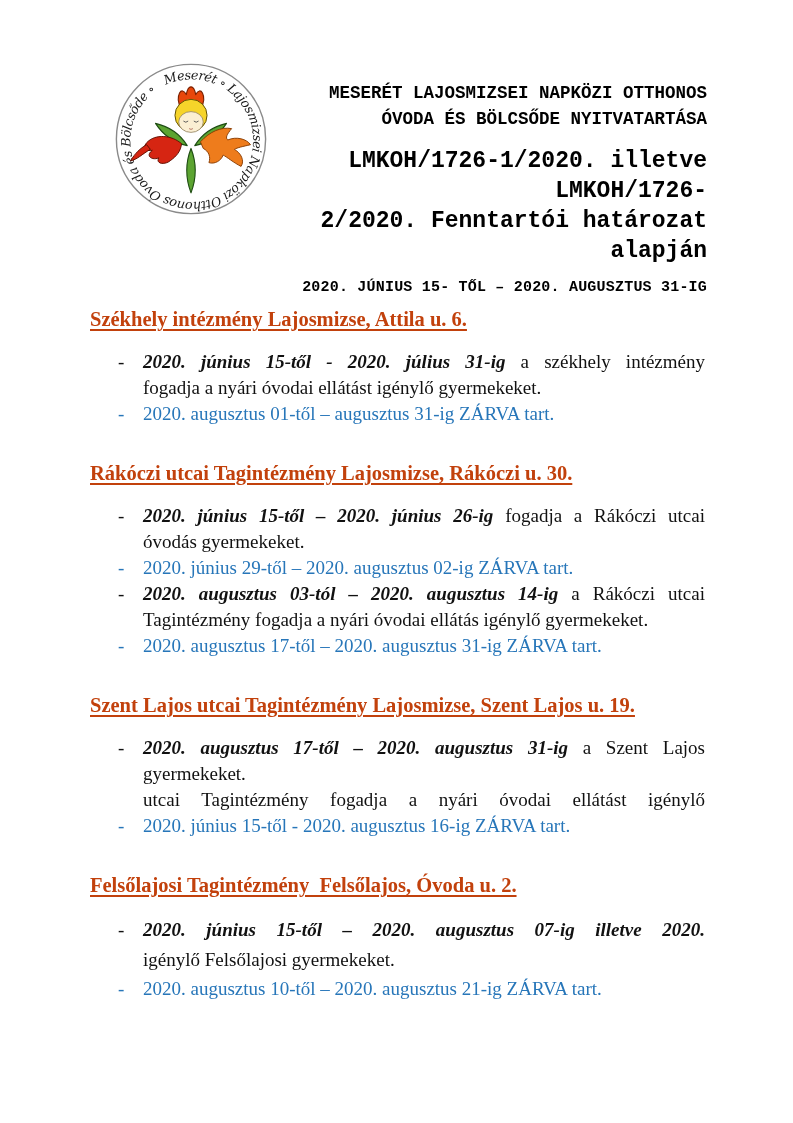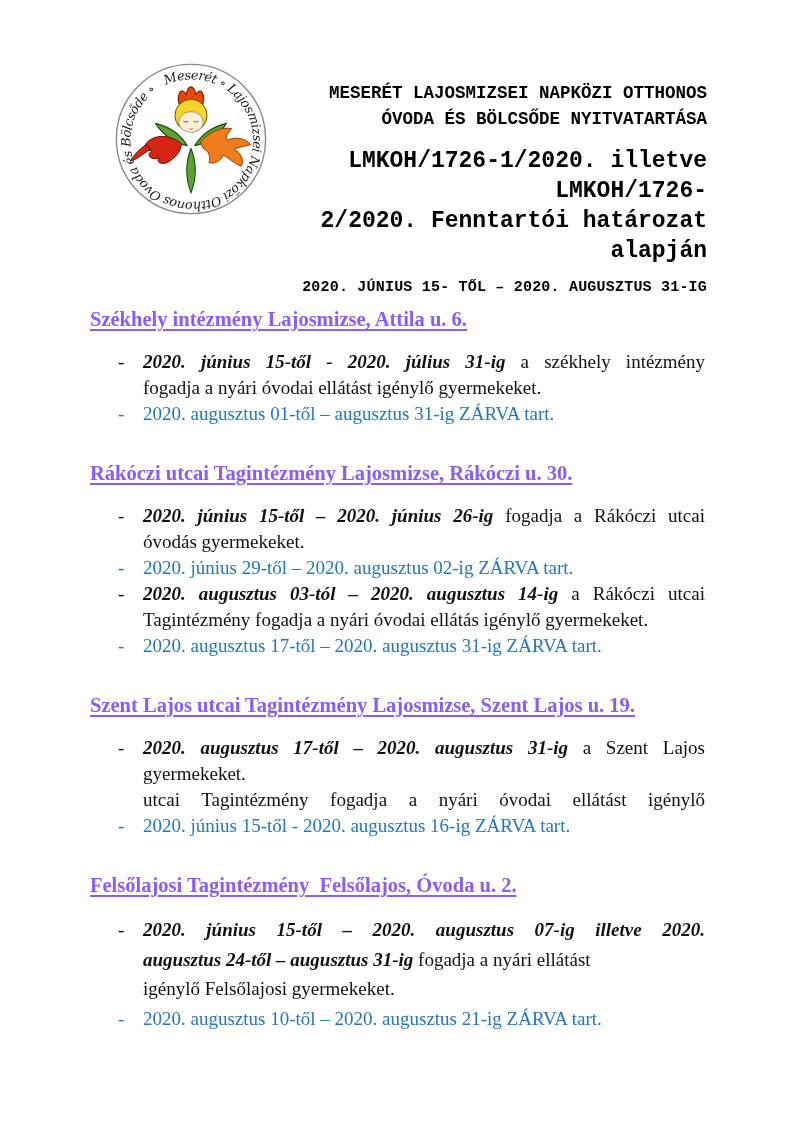--- a/index.html
+++ b/index.html
@@ -29,21 +29,21 @@
   .title-sub{margin-top:14px;}
   .title-sub div{font-size:23px;line-height:30px;}
   .title-period{margin-top:13px;font-size:15px;letter-spacing:0.2px;}
   
   .sections{margin-top:0;}
   .doc-section{margin-top:33px;}
   .doc-section:first-child{margin-top:10px;}
   .section-heading{
     font-size:20.5px;font-weight:bold;line-height:26px;
     text-decoration:underline;text-underline-offset:3px;
-    margin:0 0 17px 0;white-space:pre-wrap;color:#8b5cf6;
+    margin:0 0 17px 0;white-space:pre-wrap;color:#c2410c;
   }
   .bullets{padding-left:28px;}
   .bullet{display:flex;}
   .dash{flex:none;width:25px;font-size:19px;line-height:26px;}
   .bullet-text{width:562px;font-size:19px;line-height:26px;}
   .bline{text-align:left;}
   .bline.just{text-align:justify;text-align-last:justify;}
   .bold{font-weight:bold;font-style:italic;}
   .blue{color:var(--accent-blue);}
   
@@ -176,21 +176,20 @@
           </div>
         </div>
       </section>
       <section class="doc-section">
         <h2 class="section-heading">Felsőlajosi Tagintézmény  Felsőlajos, Óvoda u. 2.</h2>
         <div class="bullets">
           <div class="bullet">
             <span class="dash">-</span>
             <div class="bullet-text">
               <div class="bline just"><span class="seg bold">2020. június 15-től – 2020. augusztus 07-ig illetve 2020.</span></div>
-              <div class="bline"><span class="seg bold">augusztus 24-től – augusztus 31-ig</span><span class="seg"> fogadja a nyári ellátást</span></div>
               <div class="bline"><span class="seg">igénylő Felsőlajosi gyermekeket.</span></div>
             </div>
           </div>
           <div class="bullet blue">
             <span class="dash">-</span>
             <div class="bullet-text">
               <div class="bline"><span class="seg">2020. augusztus 10-től – 2020. augusztus 21-ig ZÁRVA tart.</span></div>
             </div>
           </div>
         </div>

